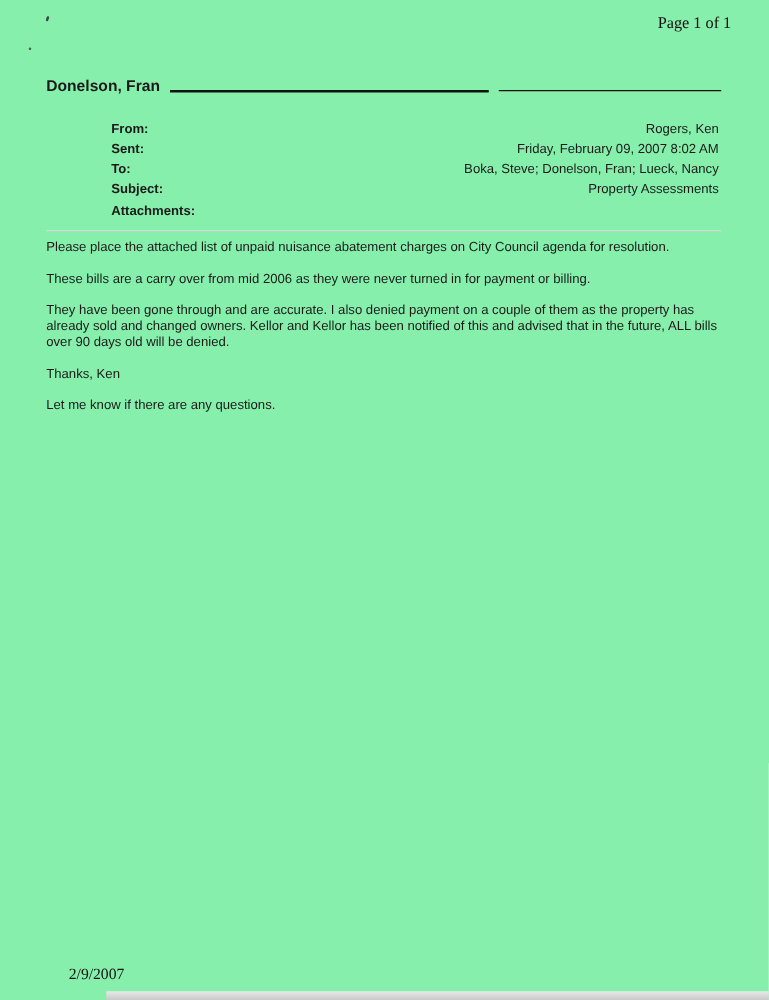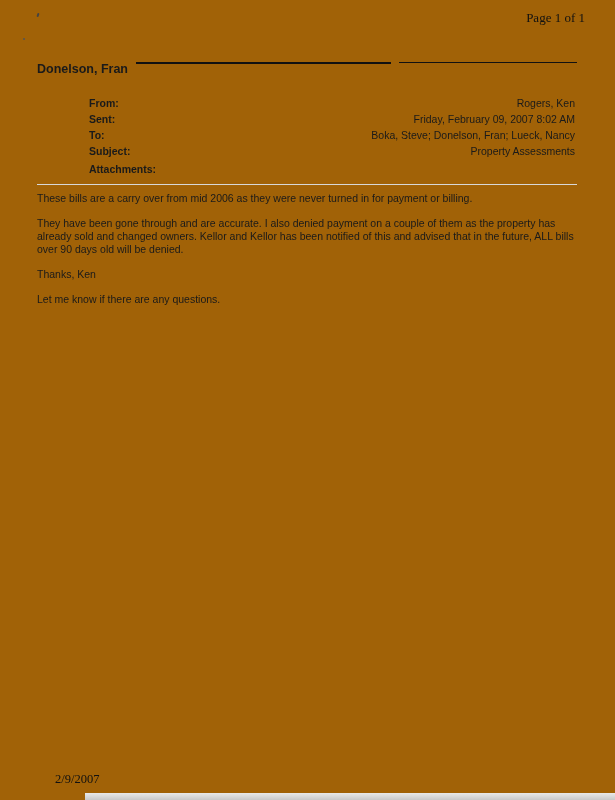--- a/index.html
+++ b/index.html
@@ -8,21 +8,21 @@
       width: 615px;
       height: 800px;
       position: relative;
       font-family: "Liberation Sans", sans-serif;
       color: #1a1a1a;
       overflow: hidden;
     }
     .page {
       position: absolute;
       inset: 0;
-      background: #a16207;
+      background: #86efac;
     }
     
     .page-number {
       position: absolute;
       top: 10px;
       right: 30px;
       font-family: "Liberation Serif", serif;
       font-size: 13px;
       color: #111;
     }
@@ -42,21 +42,21 @@
       background: #555;
       border-radius: 50%;
     }
     
     .recipient-row {
       position: absolute;
       top: 62px;
       left: 37px;
       right: 38px;
       display: flex;
-      align-items: flex-start;
+      align-items: flex-end;
       gap: 8px;
     }
     .recipient-name {
       font-size: 12.5px;
       font-weight: bold;
       white-space: nowrap;
       padding-bottom: 1px;
     }
     .rule-seg-1 {
       flex: 1 1 auto;
@@ -165,20 +165,21 @@
       <span class="meta-value">Property Assessments</span>
     </div>
     <div class="meta-row attachments">
       <span class="meta-label">Attachments:</span>
     </div>
   </div>
 
   <div class="meta-divider"></div>
 
   <div class="body-block">
+    <p>Please place the attached list of unpaid nuisance abatement charges on City Council agenda for resolution.</p>
     <p>These bills are a carry over from mid 2006 as they were never turned in for payment or billing.</p>
     <p>They have been gone through and are accurate. I also denied payment on a couple of them as the property has already sold and changed owners. Kellor and Kellor has been notified of this and advised that in the future, ALL bills over 90 days old will be denied.</p>
     <p>Thanks, Ken</p>
     <p>Let me know if there are any questions.</p>
   </div>
 
   <div class="footer-date">2/9/2007</div>
 
   <div class="scan-edge"></div>
 

